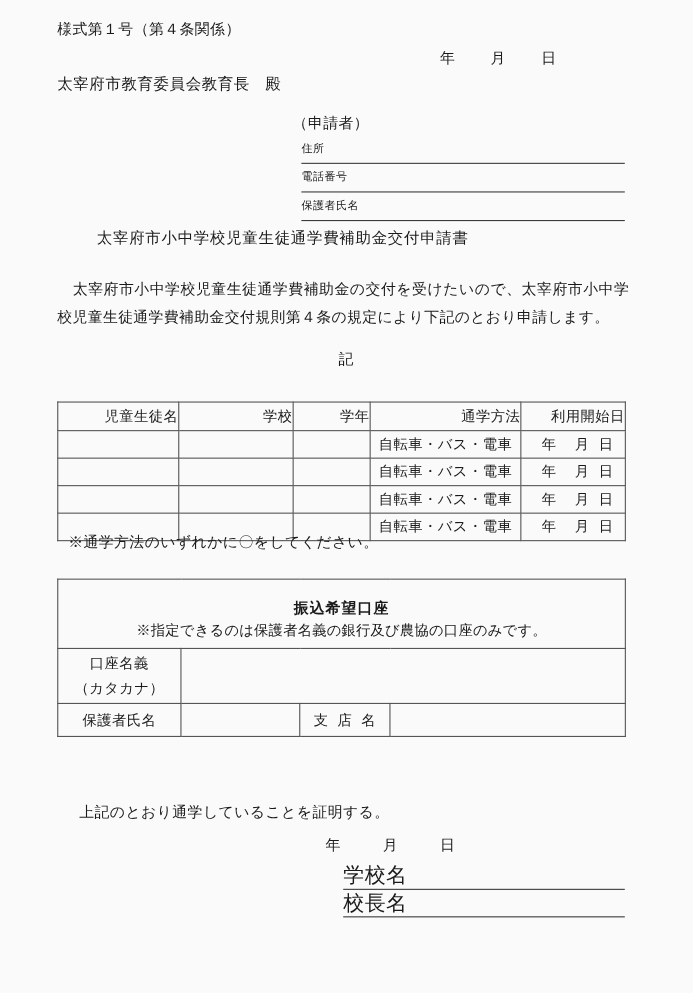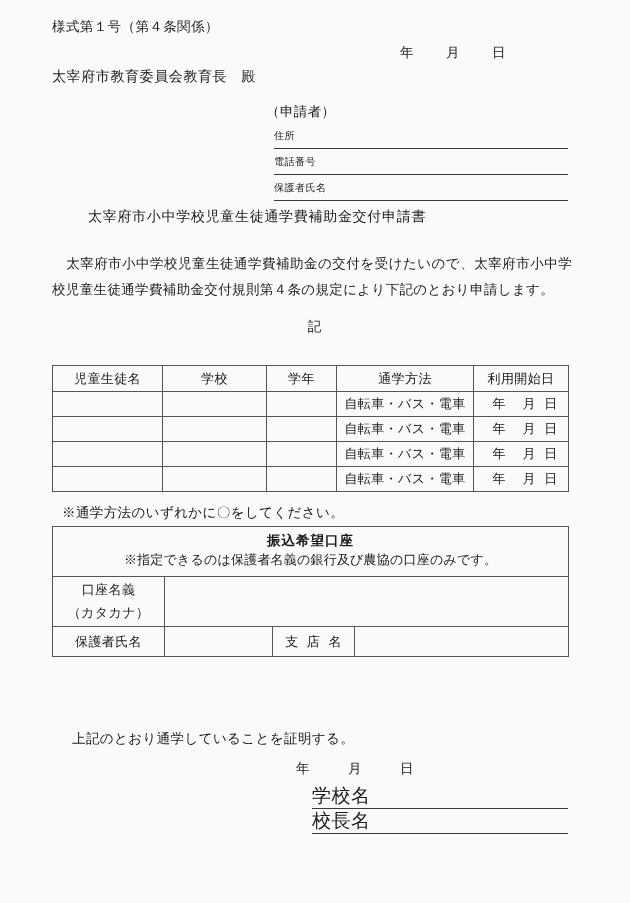--- a/index.html
+++ b/index.html
@@ -117,45 +117,45 @@
     text-align: center;
     padding: 0;
   }
 
   
   .student-table {
     left: 52px;
     top: 365px;
     width: 516px;
   }
-  .student-table th { height: 25px; }
+  .student-table th { height: 25px; text-align: right; }
   .student-table td { height: 24px; }
   .student-table .c-name   { width: 110px; }
   .student-table .c-school { width: 104px; }
   .student-table .c-grade  { width: 70px; }
   .student-table .c-method { width: 137px; }
   .student-table .c-start  { width: 95px; }
   .date-cell .dy, .date-cell .dm { display: inline-block; width: 30px; }
 
   .note-line {
     left: 62px;
-    top: 504px;
+    top: 484px;
     font-size: 13.5px;
     letter-spacing: 0.4px;
   }
 
   
   .account-table {
     left: 52px;
     top: 526px;
     width: 516px;
   }
   .account-table .hdr-cell {
     height: 42px;
-    padding: 3px 0 4px 0;
+    padding: 16px 0 4px 0;
     line-height: 19px;
   }
   .account-table .hdr-title {
     font-weight: bold;
     font-size: 13.5px;
     letter-spacing: 1px;
   }
   .account-table .hdr-note {
     font-size: 13px;
     letter-spacing: 0.2px;

